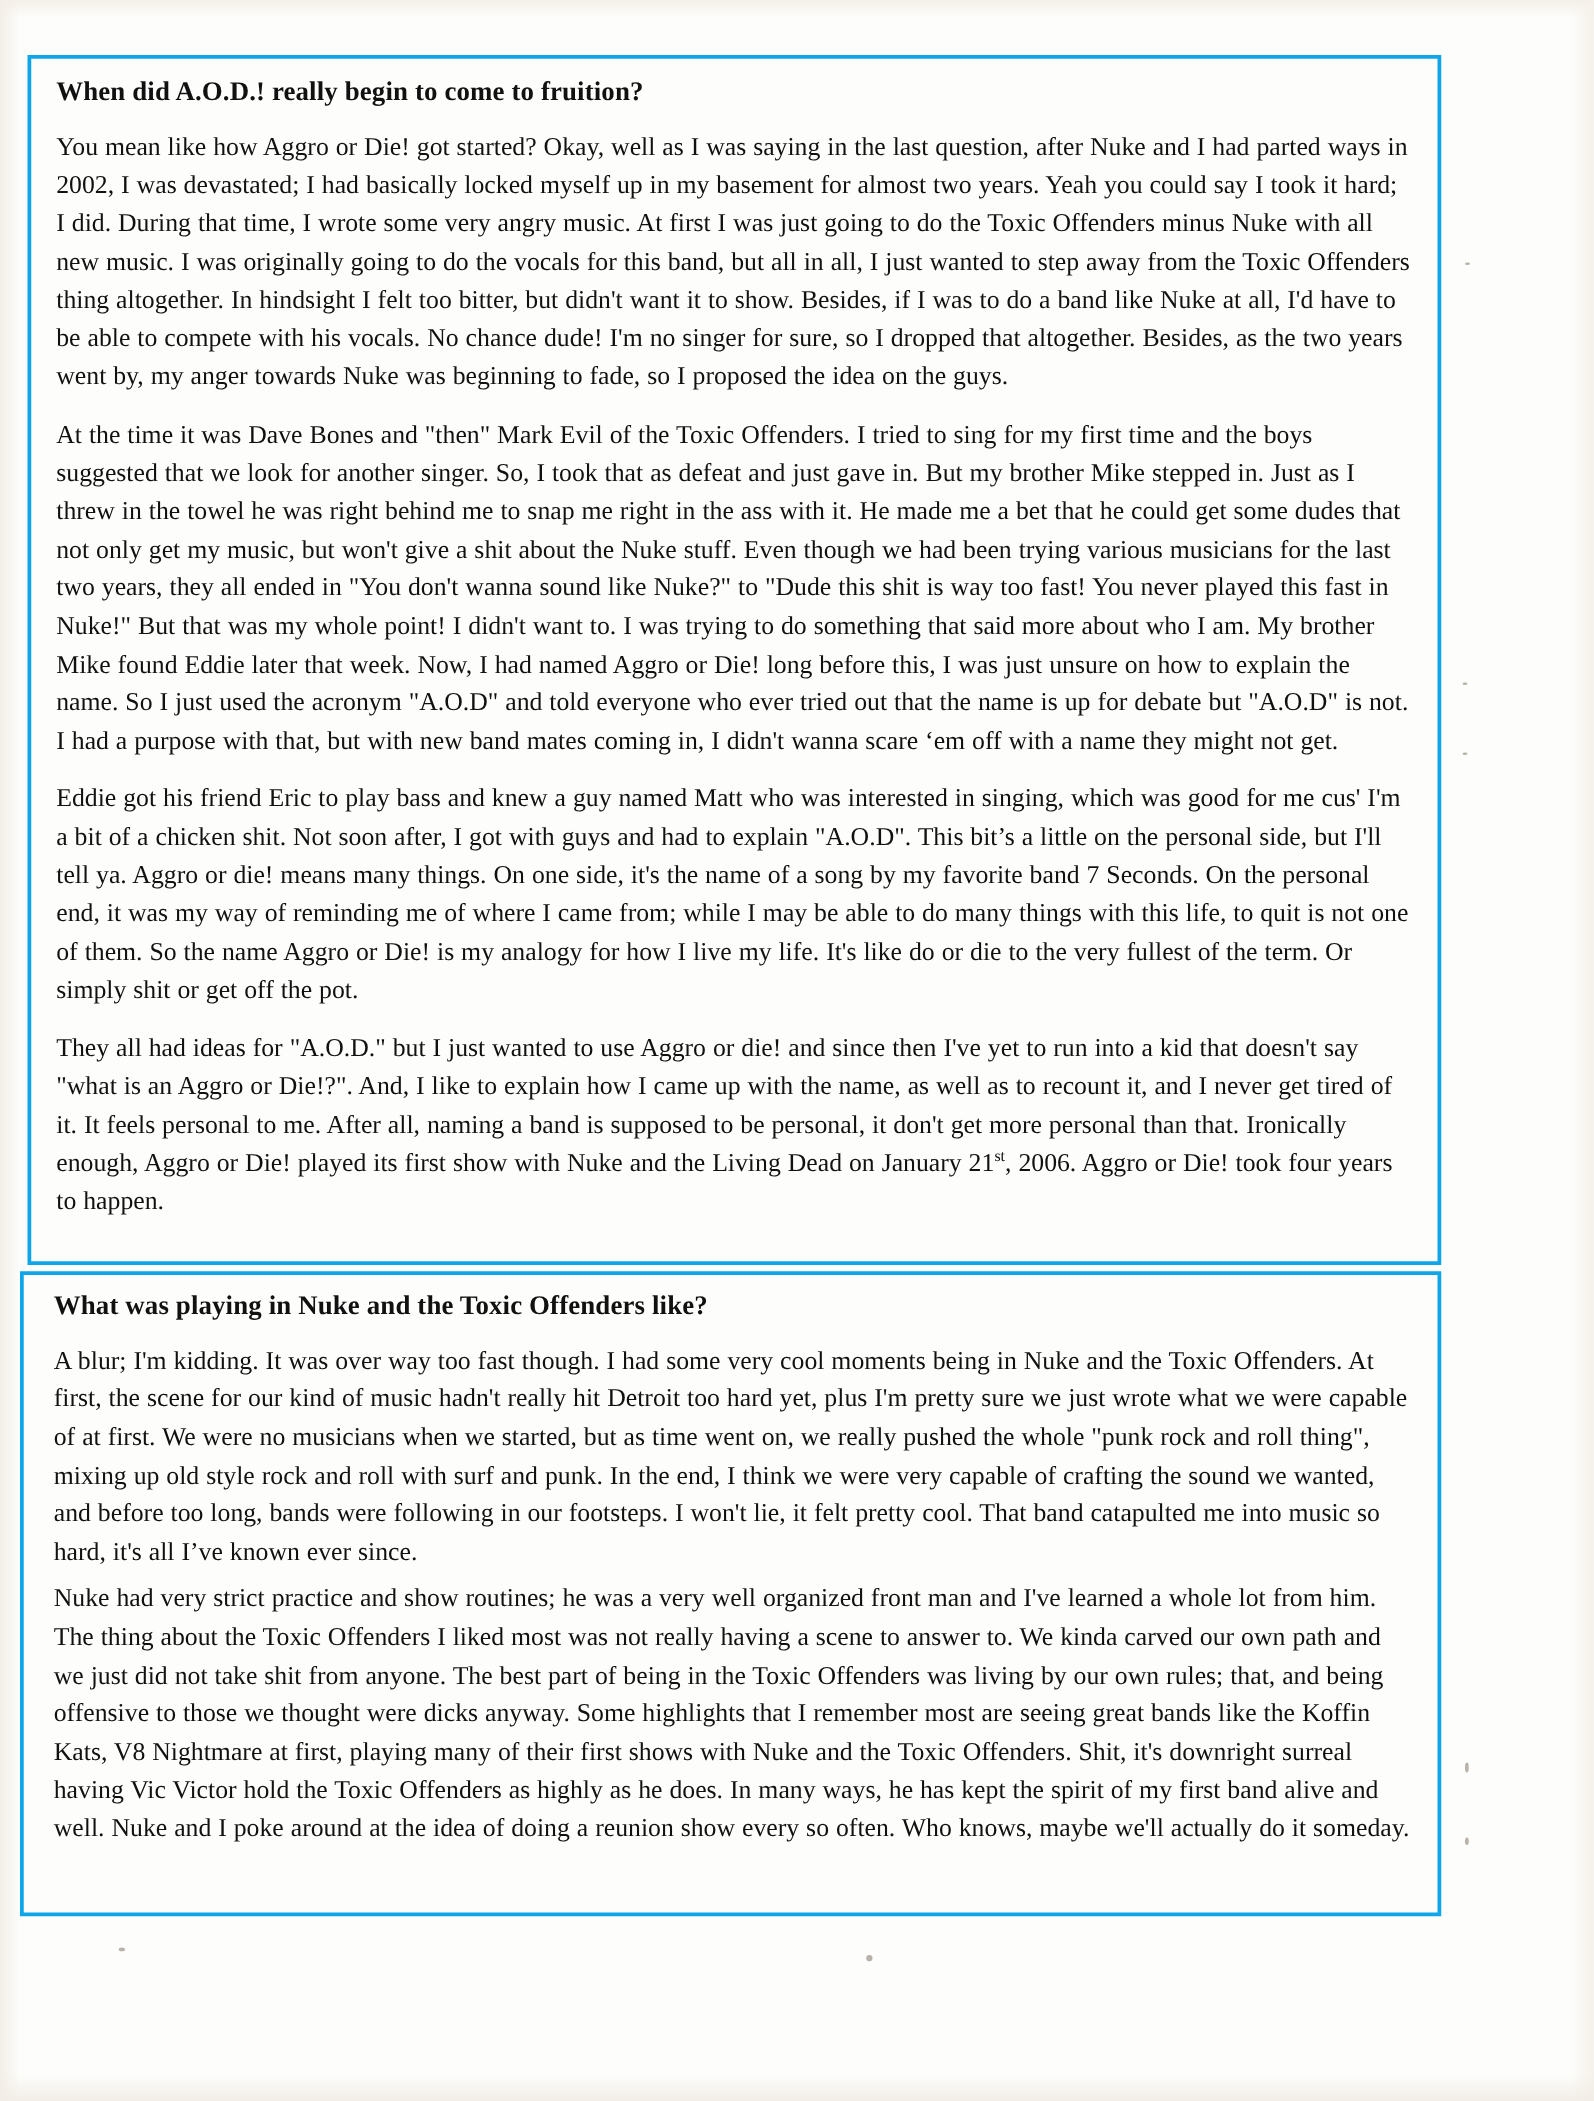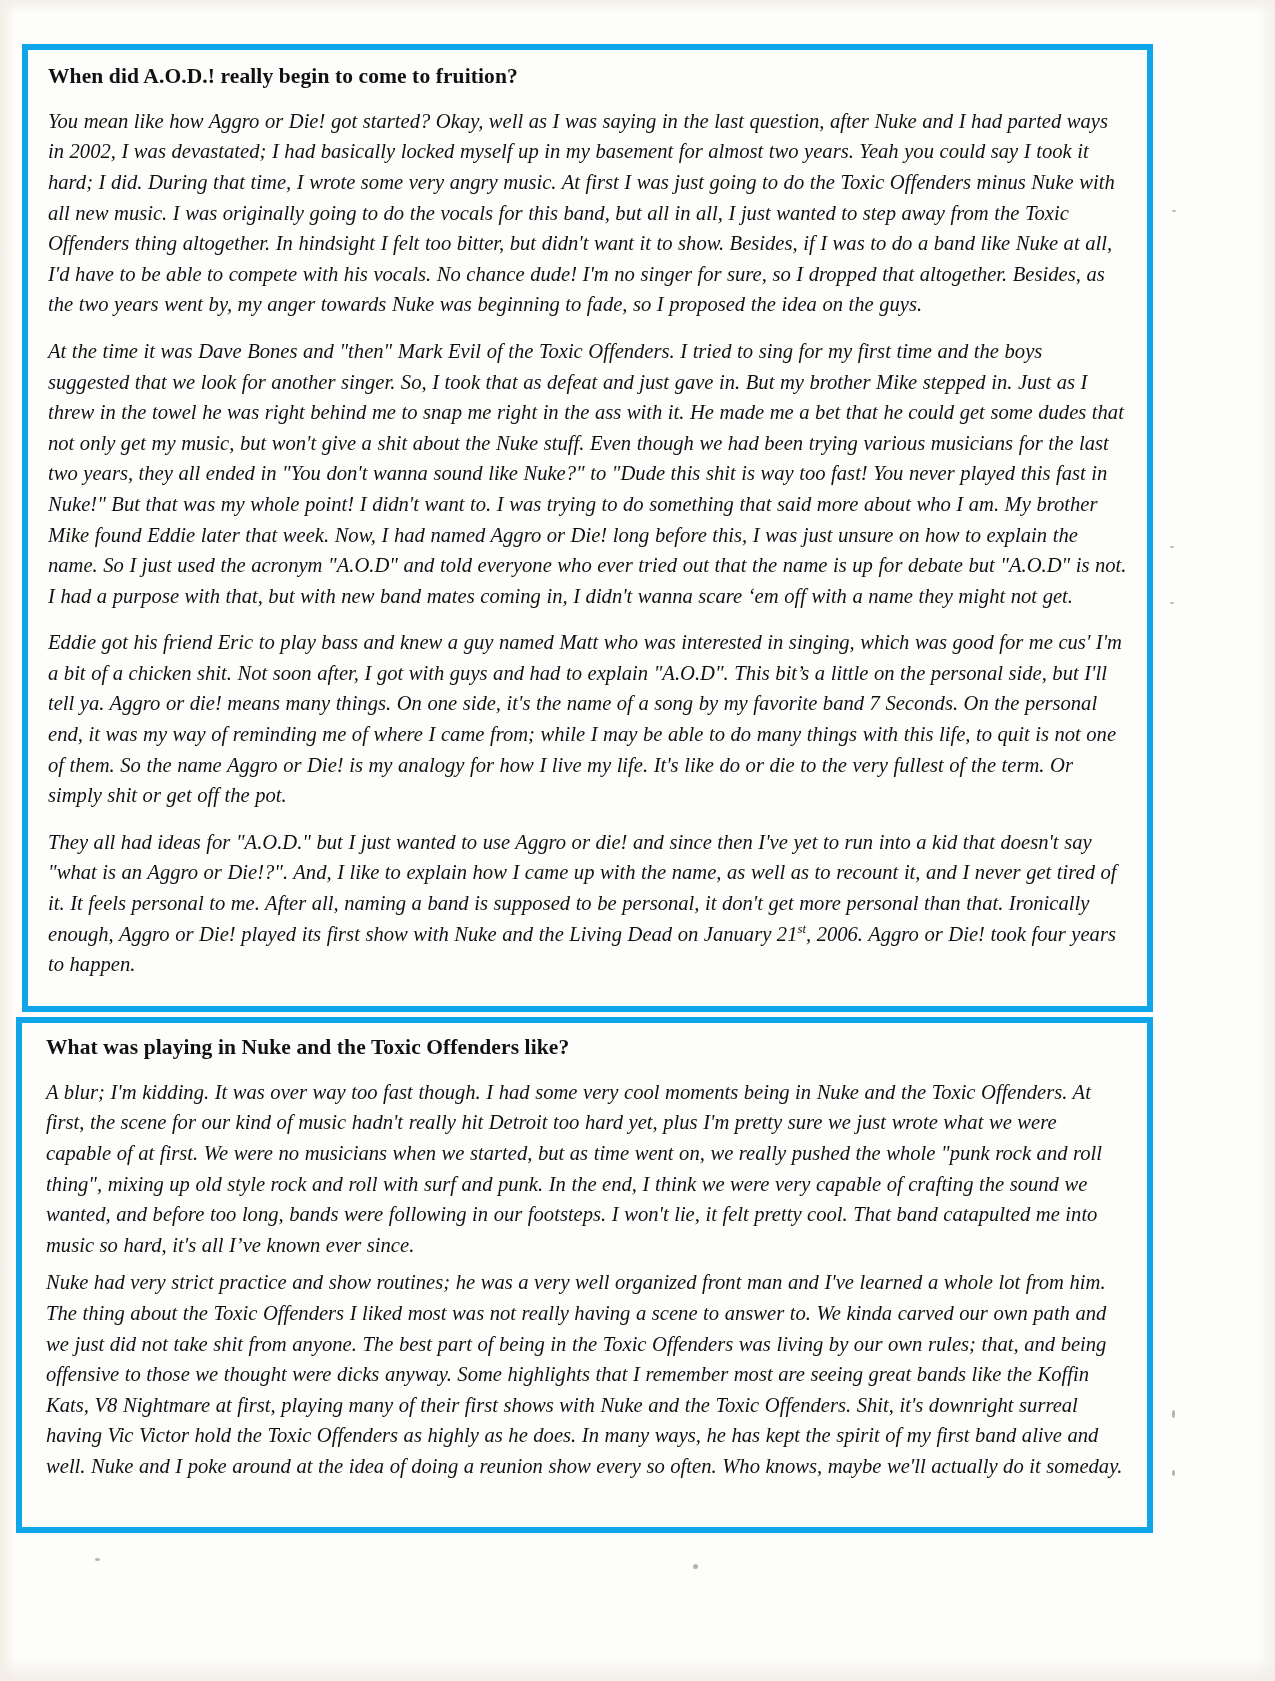--- a/index.html
+++ b/index.html
@@ -46,21 +46,21 @@
     background: linear-gradient(to top, #f2ede6, rgba(255,255,255,0));
   }
   .speck {
     position: absolute;
     background: #b9b2a8;
     border-radius: 50%;
   }
 
   .block {
     position: absolute;
-    border: 6px solid #0ea5e9;
+    border: 3px solid #0ea5e9;
     box-sizing: border-box;
     background: transparent;
   }
   #block-1 {
     left: 22px;
     top: 44px;
     width: 1131px;
     height: 968px;
     padding: 14px 20px 10px 12px;
   }
@@ -78,21 +78,20 @@
     line-height: 1.2;
     margin: 0 0 16px 8px;
     letter-spacing: 0.1px;
   }
   .para {
     font-size: 20.6px;
     line-height: 30.6px;
     margin: 0 0 0 8px;
     text-align: left;
     word-spacing: 0.4px;
-    font-style: italic;
   }
   .para + .para {
     margin-top: 16px;
   }
   #block-2 .para + .para {
     margin-top: 7px;
   }
   sup {
     font-size: 0.62em;
     vertical-align: super;

